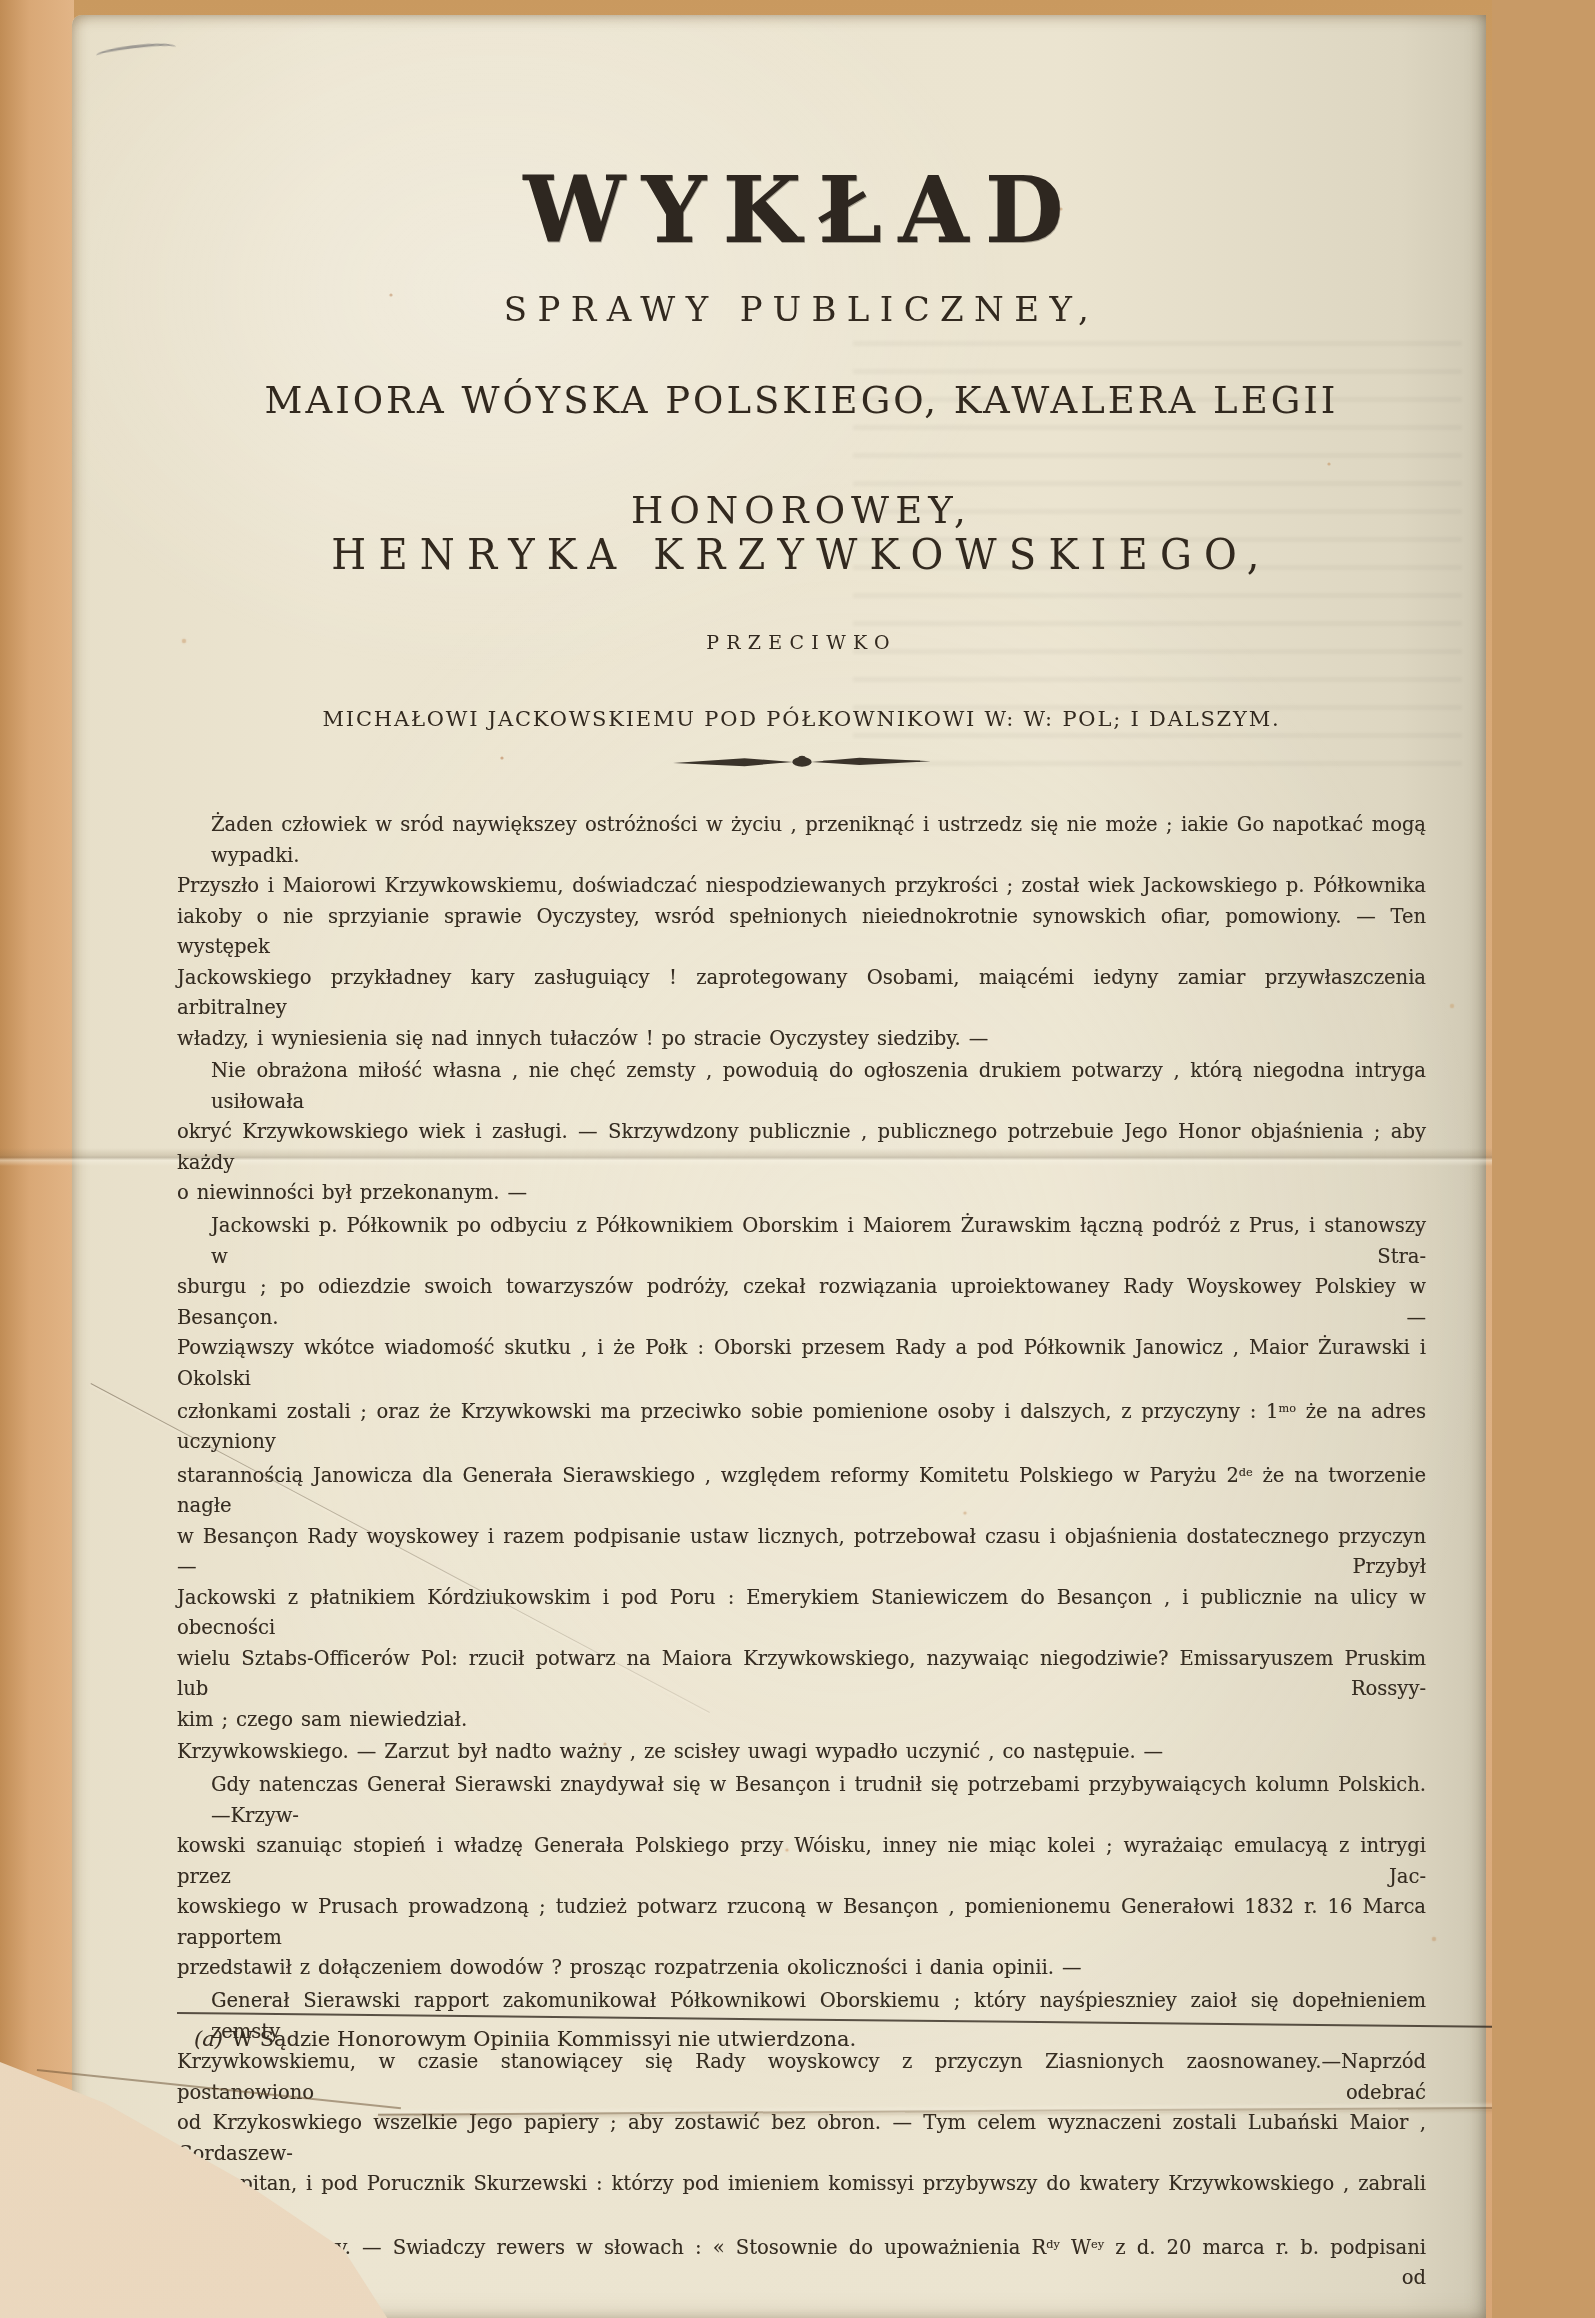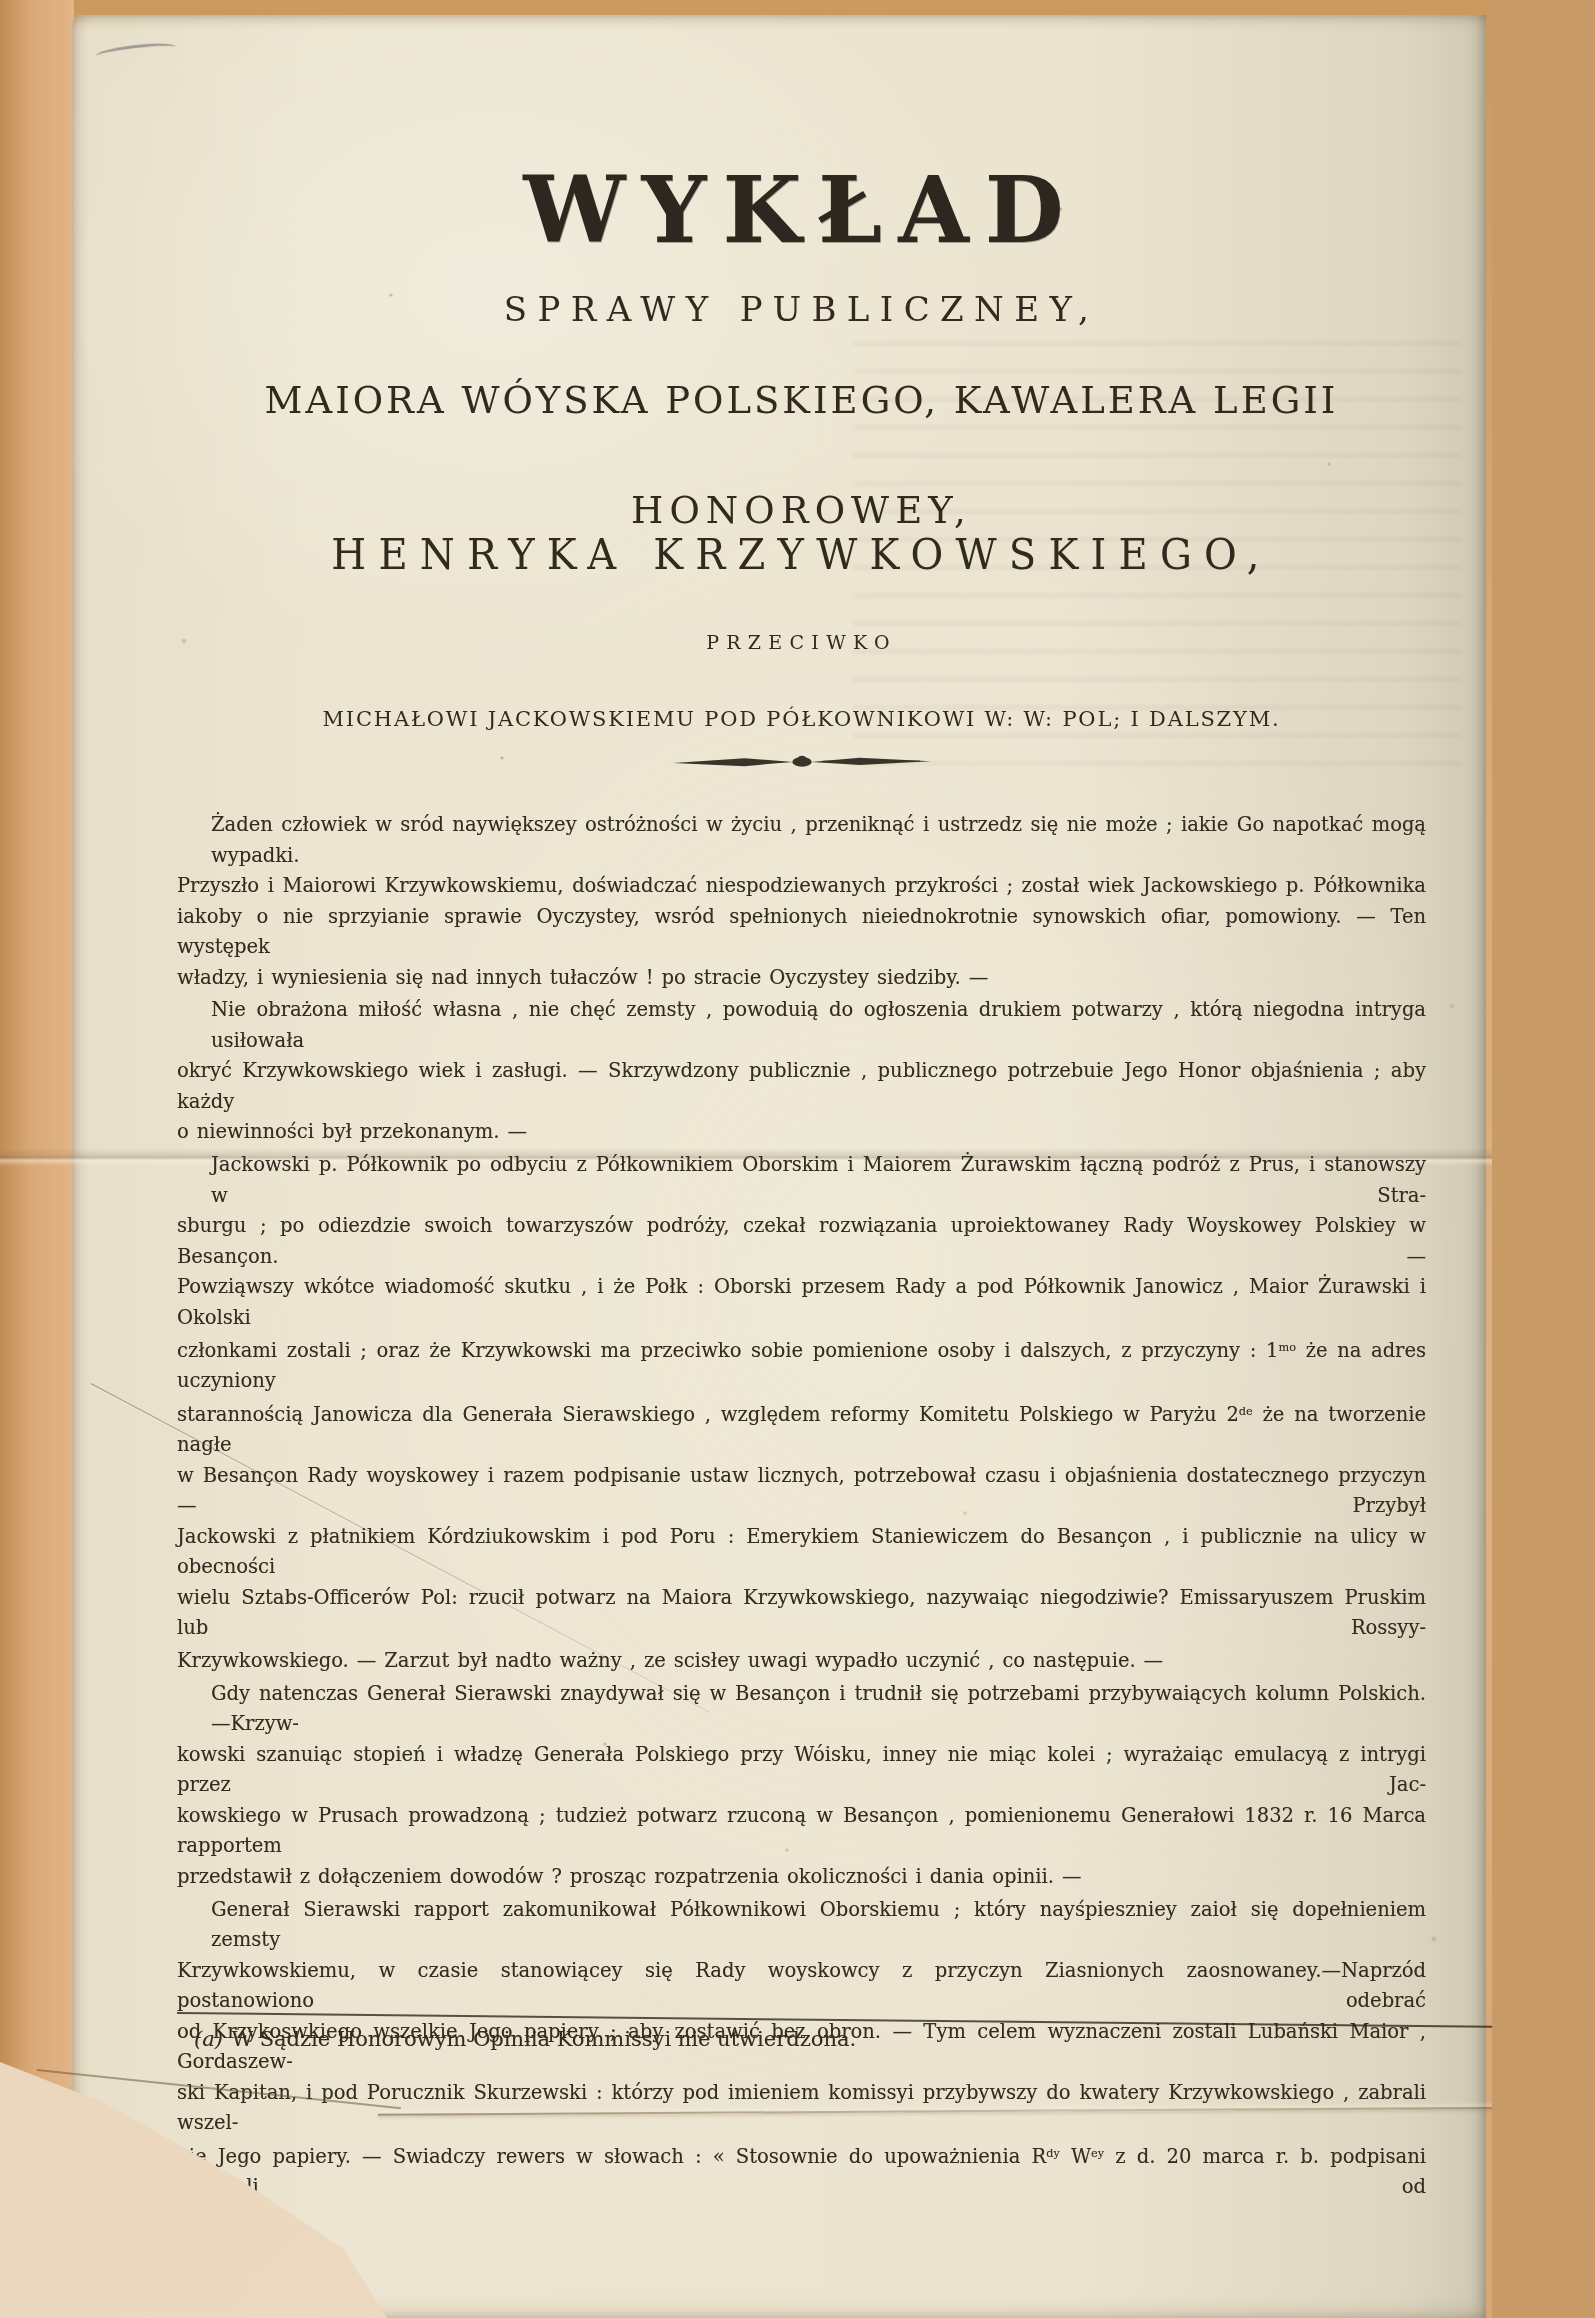--- a/index.html
+++ b/index.html
@@ -110,36 +110,38 @@
         <ellipse cx="215" cy="12" rx="6" ry="4" fill="#3a332a"></ellipse>
         <rect x="250" y="16" width="160" height="2" fill="#3a332a"></rect>
       </svg>
     </div>
 
     <div class="bodytext">
         <div class="para">
           <div class="line first jl">Żaden człowiek w sród naywiększey ostróżności w życiu , przeniknąć i ustrzedz się nie może ; iakie Go napotkać mogą wypadki.</div>
           <div class="line jl">Przyszło i Maiorowi Krzywkowskiemu, doświadczać niespodziewanych przykrości ; został wiek Jackowskiego p. Półkownika</div>
           <div class="line jl">iakoby o nie sprzyianie sprawie Oyczystey, wsród spełnionych nieiednokrotnie synowskich ofiar, pomowiony. — Ten występek</div>
+          <div class="line jl">Jackowskiego przykładney kary zasługuiący ! zaprotegowany Osobami, maiącémi iedyny zamiar przywłaszczenia arbitralney</div>
           <div class="line">władzy, i wyniesienia się nad innych tułaczów ! po stracie Oyczystey siedziby. —</div>
         </div>
         <div class="para">
           <div class="line first jl">Nie obrażona miłość własna , nie chęć zemsty , powoduią do ogłoszenia drukiem potwarzy , którą niegodna intryga usiłowała</div>
           <div class="line jl">okryć Krzywkowskiego wiek i zasługi. — Skrzywdzony publicznie , publicznego potrzebuie Jego Honor objaśnienia ; aby każdy</div>
           <div class="line">o niewinności był przekonanym. —</div>
         </div>
         <div class="para">
           <div class="line first jl">Jackowski p. Półkownik po odbyciu z Półkownikiem Oborskim i Maiorem Żurawskim łączną podróż z Prus, i stanowszy w Stra-</div>
           <div class="line jl">sburgu ; po odiezdzie swoich towarzyszów podróży, czekał rozwiązania uproiektowaney Rady Woyskowey Polskiey w Besançon. —</div>
           <div class="line jl">Powziąwszy wkótce wiadomość skutku , i że Połk : Oborski przesem Rady a pod Półkownik Janowicz , Maior Żurawski i Okolski</div>
           <div class="line jl">członkami zostali ; oraz że Krzywkowski ma przeciwko sobie pomienione osoby i dalszych, z przyczyny : 1<span class="sup">mo</span> że na adres uczyniony</div>
           <div class="line jl">starannością Janowicza dla Generała Sierawskiego , względem reformy Komitetu Polskiego w Paryżu 2<span class="sup">de</span> że na tworzenie nagłe</div>
           <div class="line jl">w Besançon Rady woyskowey i razem podpisanie ustaw licznych, potrzebował czasu i objaśnienia dostatecznego przyczyn— Przybył</div>
           <div class="line jl">Jackowski z płatnikiem Kórdziukowskim i pod Poru : Emerykiem Staniewiczem do Besançon , i publicznie na ulicy w obecności</div>
           <div class="line jl">wielu Sztabs-Officerów Pol: rzucił potwarz na Maiora Krzywkowskiego, nazywaiąc niegodziwie? Emissaryuszem Pruskim lub Rossyy-</div>
+          <div class="line">kim ; czego sam niewiedział.</div>
         </div>
         <div class="para">
           <div class="line">Krzywkowskiego. — Zarzut był nadto ważny , ze scisłey uwagi wypadło uczynić , co następuie. —</div>
         </div>
         <div class="para">
           <div class="line first jl">Gdy natenczas Generał Sierawski znaydywał się w Besançon i trudnił się potrzebami przybywaiących kolumn Polskich.—Krzyw-</div>
           <div class="line jl">kowski szanuiąc stopień i władzę Generała Polskiego przy Wóisku, inney nie miąc kolei ; wyrażaiąc emulacyą z intrygi przez Jac-</div>
           <div class="line jl">kowskiego w Prusach prowadzoną ; tudzież potwarz rzuconą w Besançon , pomienionemu Generałowi 1832 r. 16 Marca rapportem</div>
           <div class="line">przedstawił z dołączeniem dowodów ? prosząc rozpatrzenia okoliczności i dania opinii. —</div>
         </div>

